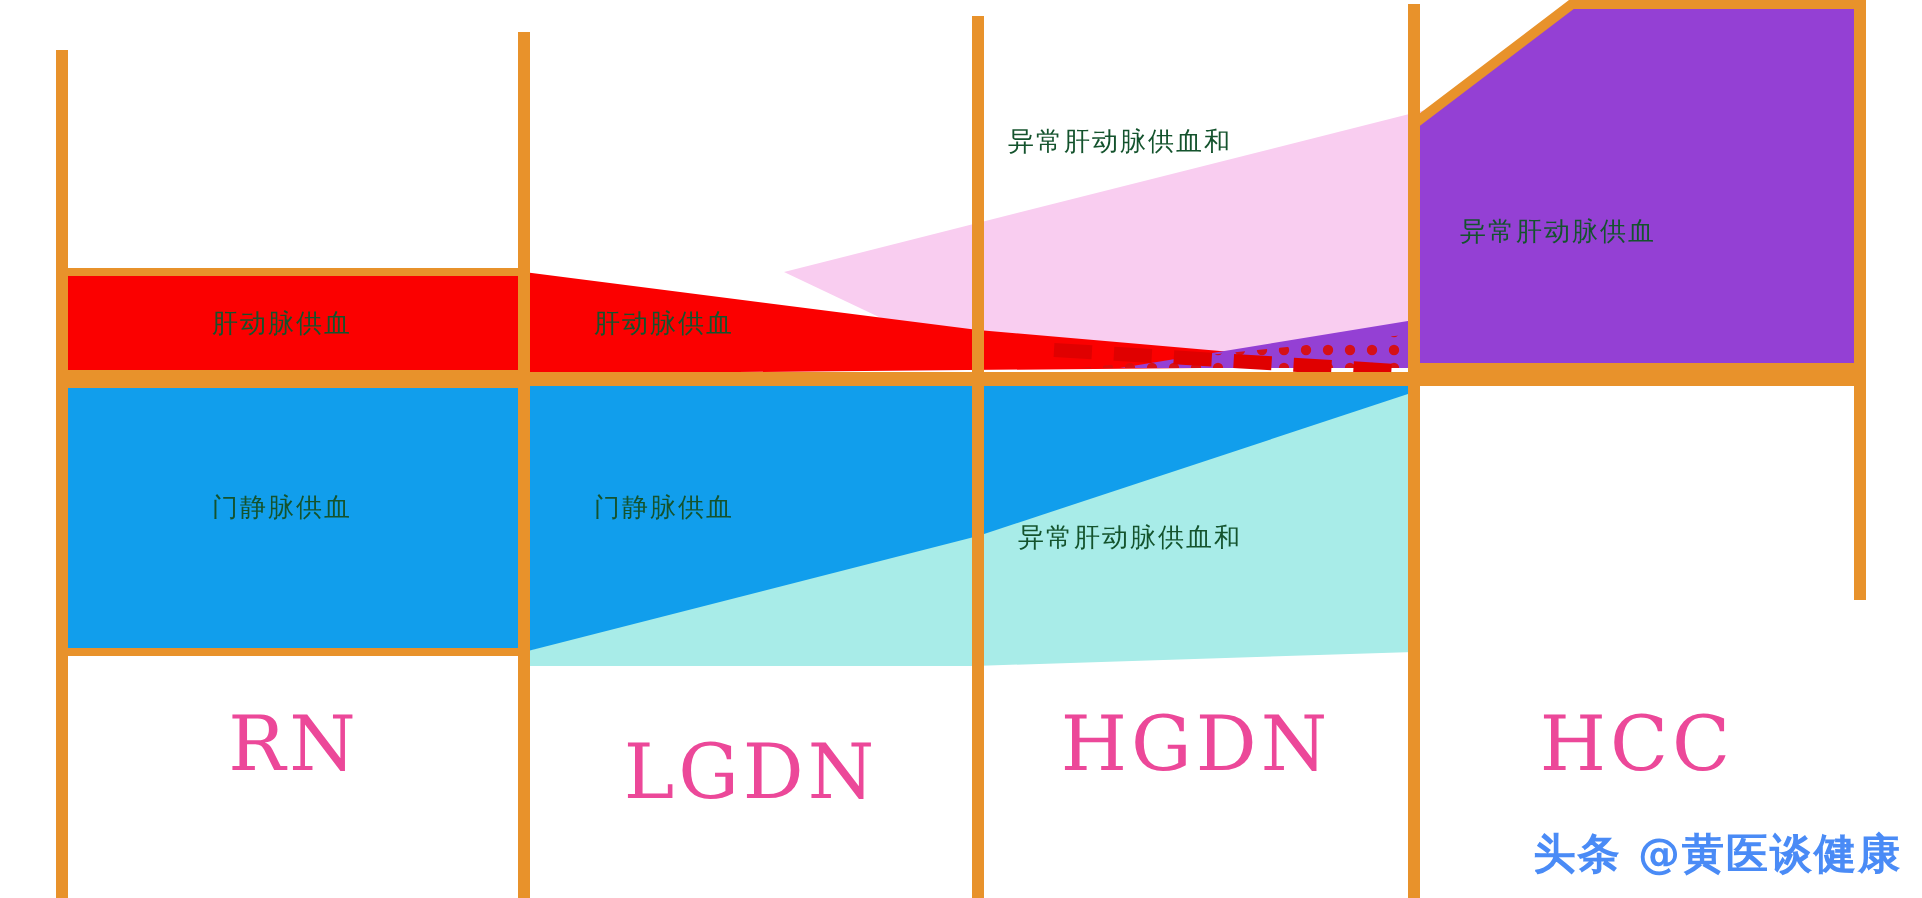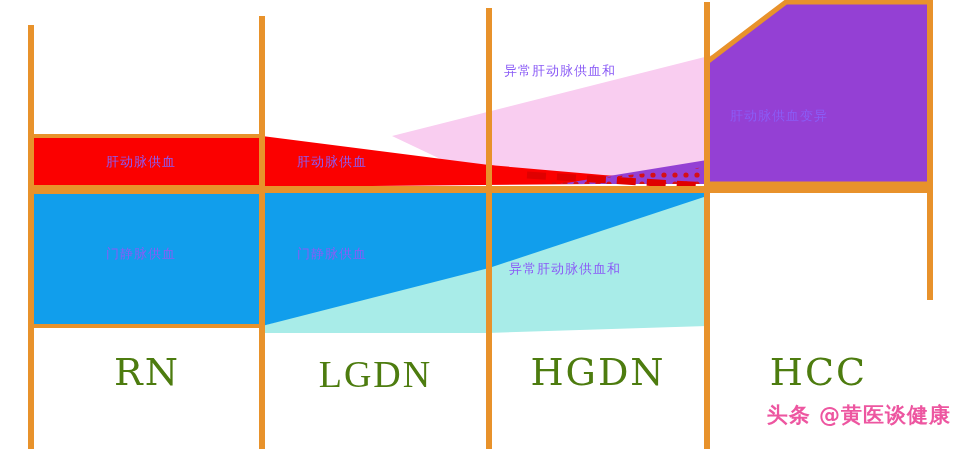--- a/index.html
+++ b/index.html
@@ -3,33 +3,33 @@
 <meta charset="utf-8">
 <style>
   html,body{margin:0;padding:0;background:#ffffff;}
   body{width:961px;height:449px;overflow:hidden;
        font-family:"DejaVu Sans","Liberation Sans",sans-serif;}
   #stage{position:relative;width:961px;height:449px;background:#ffffff;}
   #stage svg{position:absolute;left:0;top:0;}
   .cnlabel{
     position:absolute;
     font-family:Liberation Serif, serif;
-    font-size:13px;color:#8b5cf6;white-space:nowrap;
+    font-size:13px;color:#14532d;white-space:nowrap;
     letter-spacing:1px;font-weight:400;
   }
   .stage-name{
     position:absolute;
     font-family:"DejaVu Serif","Liberation Serif",serif;
-    font-size:38px;color:#4d7c0f;letter-spacing:2px;
+    font-size:38px;color:#ec4899;letter-spacing:2px;
     text-align:center;font-weight:400;
   }
   .watermark{
-    position:absolute;right:10px;bottom:20px;
+    position:absolute;right:10px;bottom:8px;
     font-family:"DejaVu Sans","Liberation Sans",sans-serif;
-    font-size:21px;font-weight:700;color:#ec4899;
+    font-size:21px;font-weight:700;color:#3b82f6;
     letter-spacing:1px;opacity:.92;
   }
 </style>
 </head>
 <body>
 
 <div id="stage">
 
   <svg width="961" height="449" viewBox="0 0 961 449">
 
@@ -72,27 +72,27 @@
 
   <div class="cnlabel" style="left:297px;top:153px;">肝动脉供血</div>
 
   <div class="cnlabel" style="left:106px;top:245px;">门静脉供血</div>
 
   <div class="cnlabel" style="left:297px;top:245px;">门静脉供血</div>
 
   <div class="cnlabel" style="left:504px;top:62px;">异常肝动脉供血和</div>
 
 
-  <div class="cnlabel" style="left:730px;top:107px;">肝动脉供血变异</div>
+  <div class="cnlabel" style="left:730px;top:107px;">异常肝动脉供血</div>
 
   <div class="cnlabel" style="left:509px;top:260px;">异常肝动脉供血和</div>
 
   <div class="stage-name" style="left:32px;top:350px;width:230px;">RN</div>
 
-  <div class="stage-name" style="left:262px;top:352px;width:227px;font-family:Liberation Serif, serif;">LGDN</div>
+  <div class="stage-name" style="left:262px;top:364px;width:227px;">LGDN</div>
 
   <div class="stage-name" style="left:489px;top:350px;width:218px;">HGDN</div>
 
   <div class="stage-name" style="left:707px;top:350px;width:223px;">HCC</div>
 
   <div class="watermark">头条 @黄医谈健康</div>
 
 </div>
 
 </body></html>

